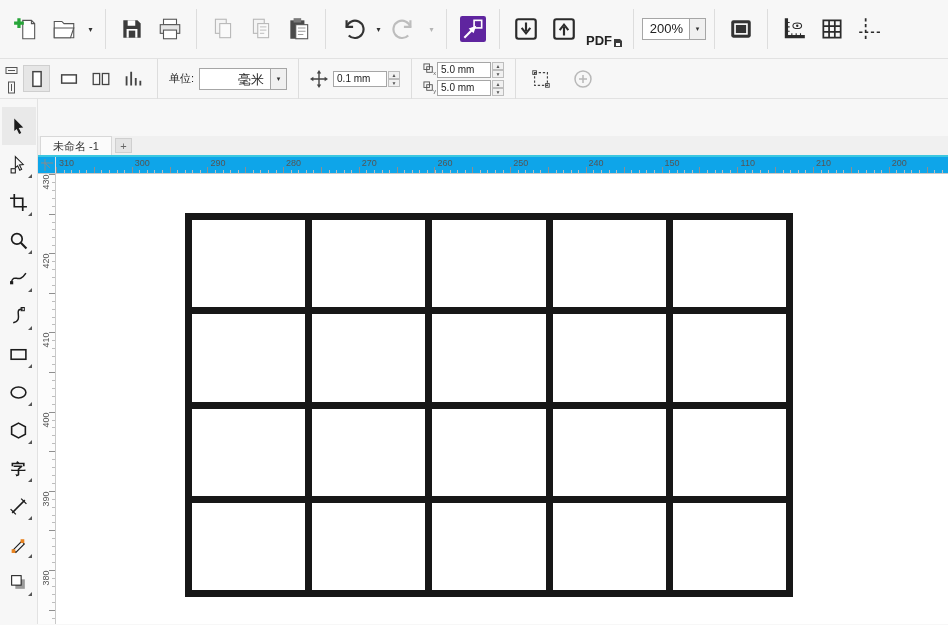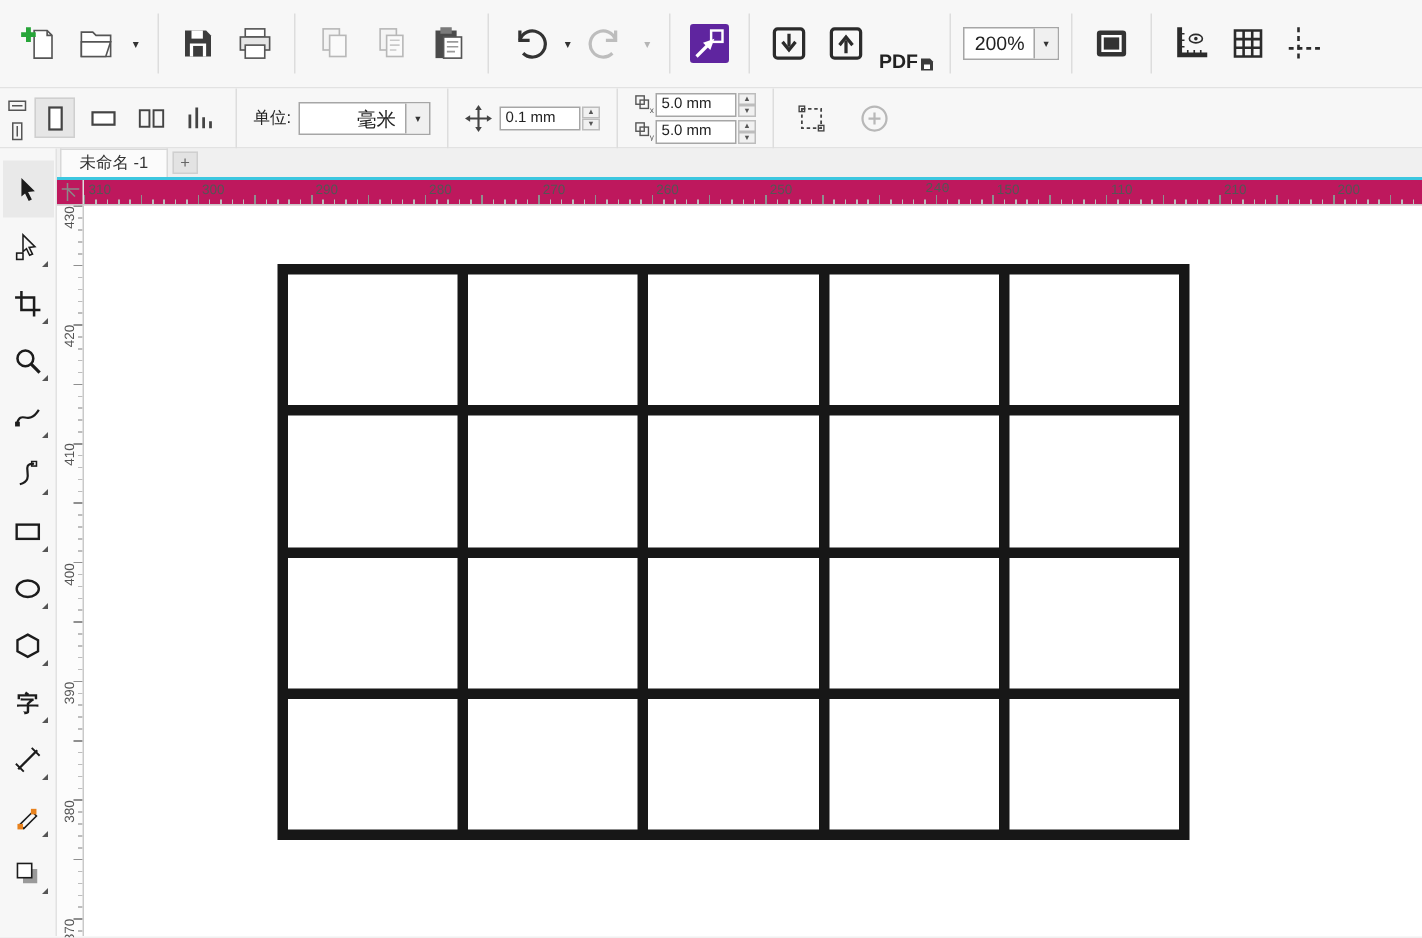--- a/index.html
+++ b/index.html
@@ -47,27 +47,27 @@
   .tool { width:34px; height:38px; position:relative; background:transparent; border:none;
           display:flex; align-items:center; justify-content:center; padding:0; }
   .tool svg { width:19px; height:19px; }
   .tool.active { background:#e9e9e9; }
   .tool.flyout::after { content:""; position:absolute; right:4px; bottom:5px;
           border-left:4px solid transparent; border-bottom:4px solid #555; }
 
   .right { flex:1; display:flex; flex-direction:column; min-width:0; }
 
   .tabrow { height:21px; background:#f0f0f0; display:flex; align-items:flex-end;
-            border-bottom:2px solid #3cc7e0; padding-left:2px; }
+            border-bottom:2px solid #3cc7e0; padding-left:2px;margin-top:37px; }
   .doctab { height:19px; line-height:18px; padding:0 12px; background:#fbfbfb;
             border:1px solid #d8d8d8; border-bottom:none; font-size:11px; color:#333; }
   .newtab { width:17px; height:15px; margin:0 0 2px 3px; background:#e3e3e3; border:1px solid #cfcfcf;
             font-size:11px; line-height:12px; color:#666; padding:0; }
 
-  .hrulerrow { height:17px; display:flex; background:#be185d; border-bottom:1px solid #c9c9c9; flex:none; }
+  .hrulerrow { height:17px; display:flex; background:#0ea5e9; border-bottom:1px solid #c9c9c9; flex:none; }
   .origin { width:18px; border-right:1px solid #ddd; display:flex; align-items:center; justify-content:center; flex:none; }
   .hruler { flex:1; position:relative;
     background-image:
       repeating-linear-gradient(to right, #8f8f8f 0 1px, transparent 1px 37.85px),
       repeating-linear-gradient(to right, #bdbdbd 0 1px, transparent 1px 7.57px);
     background-size:100% 6px, 100% 3px;
     background-position:left bottom, left bottom; background-repeat:no-repeat; }
   .rlabel { position:absolute; top:1px; transform:translateX(-50%); font-size:9px; color:#555; }
 
   .canvasrow { flex:1; display:flex; min-height:0; }
@@ -428,21 +428,21 @@
             </svg>
         </div>
         <div class="hruler">
             <span class="rlabel" style="left: 10.5px;">310</span>
             <span class="rlabel" style="left: 86.2px;">300</span>
             <span class="rlabel" style="left: 161.9px;">290</span>
             <span class="rlabel" style="left: 237.6px;">280</span>
             <span class="rlabel" style="left: 313.3px;">270</span>
             <span class="rlabel" style="left: 389px;">260</span>
             <span class="rlabel" style="left: 464.7px;">250</span>
-            <span class="rlabel" style="left: 569px; font-family: Liberation Mono, monospace;">240</span>
+            <span class="rlabel" style="left: 540px;">240</span>
             <span class="rlabel" style="left: 616.1px;">150</span>
             <span class="rlabel" style="left: 691.8px;">110</span>
             <span class="rlabel" style="left: 767.5px;">210</span>
             <span class="rlabel" style="left: 843.2px;">200</span>
           </div>
       </div>
 
       <div class="canvasrow">
         <div class="vruler">
             <span class="vlabel" style="top: 3px;">430</span>

